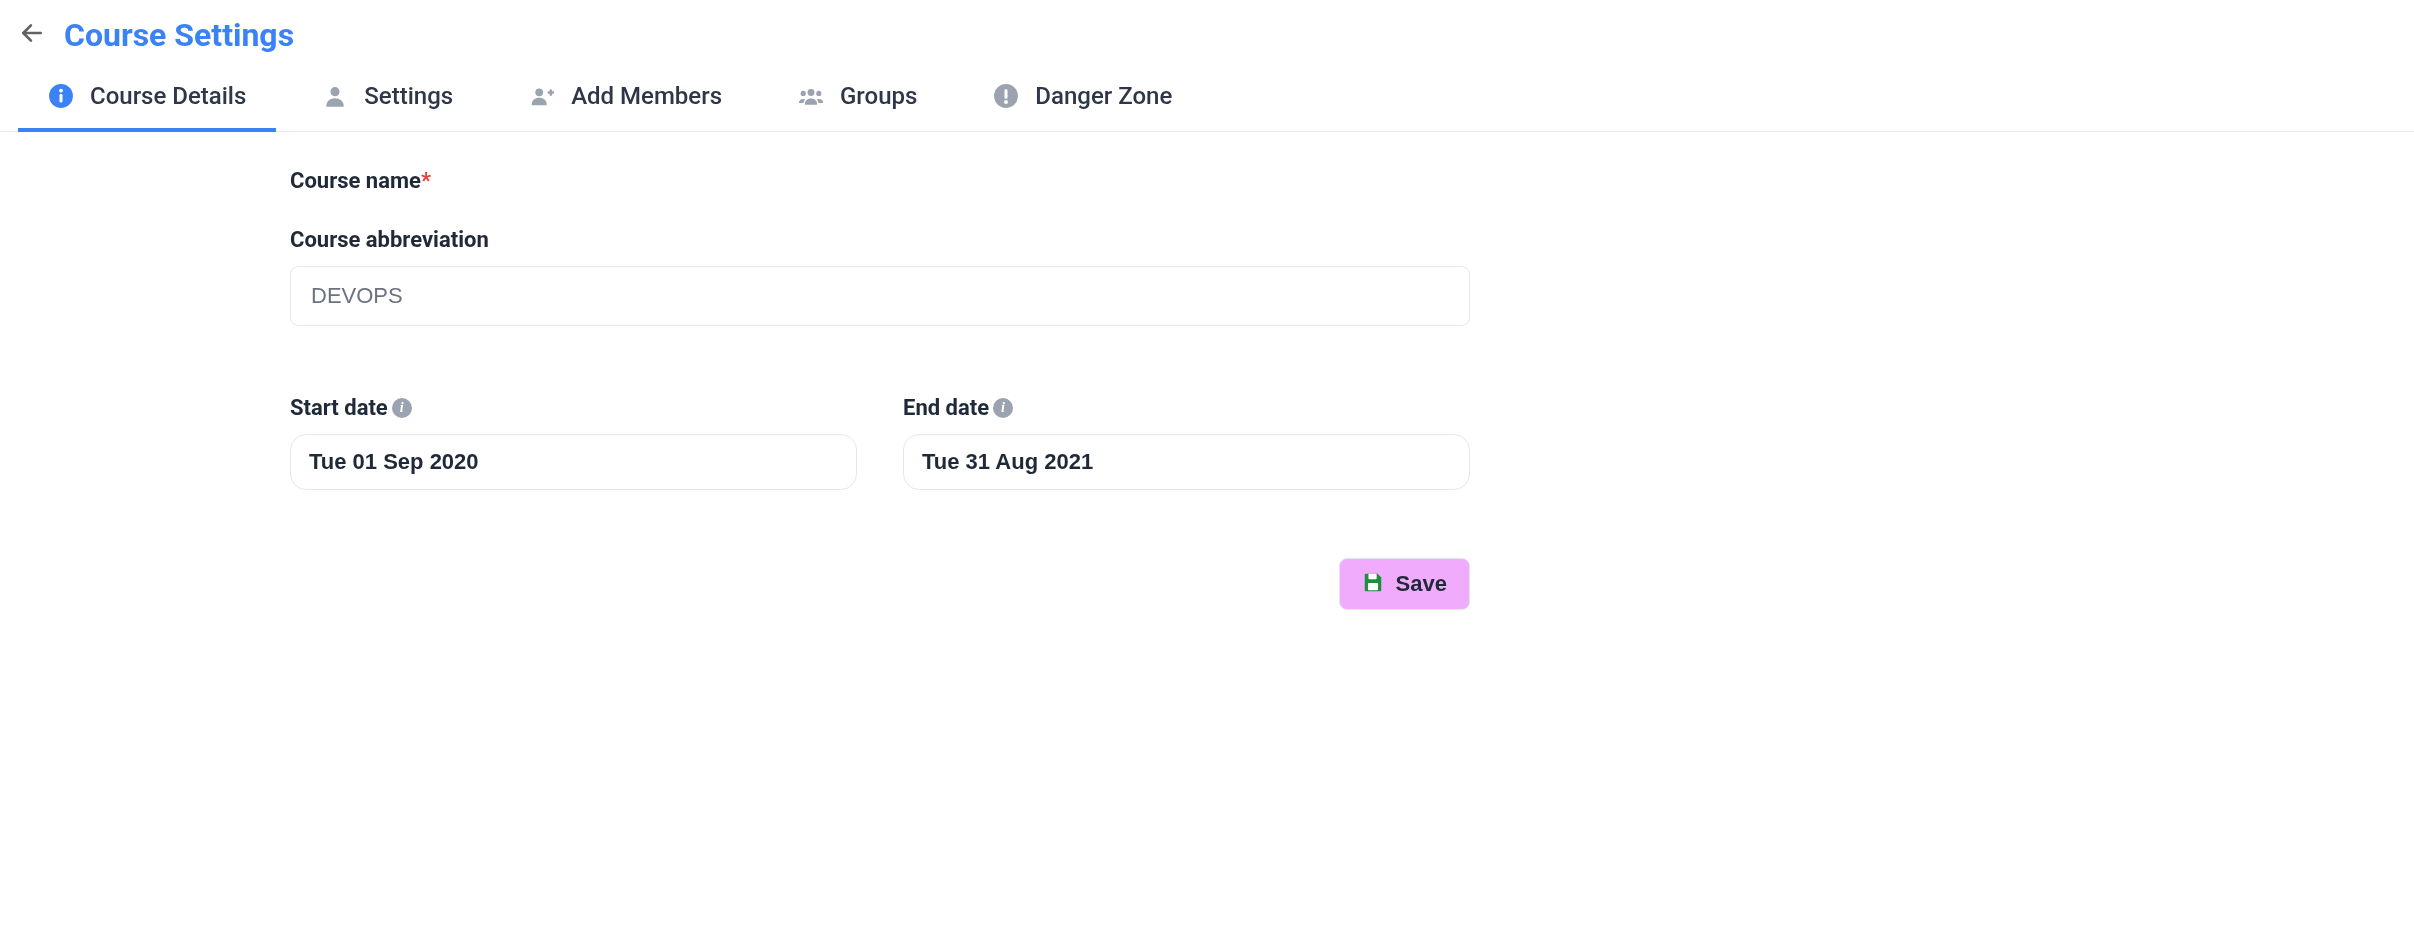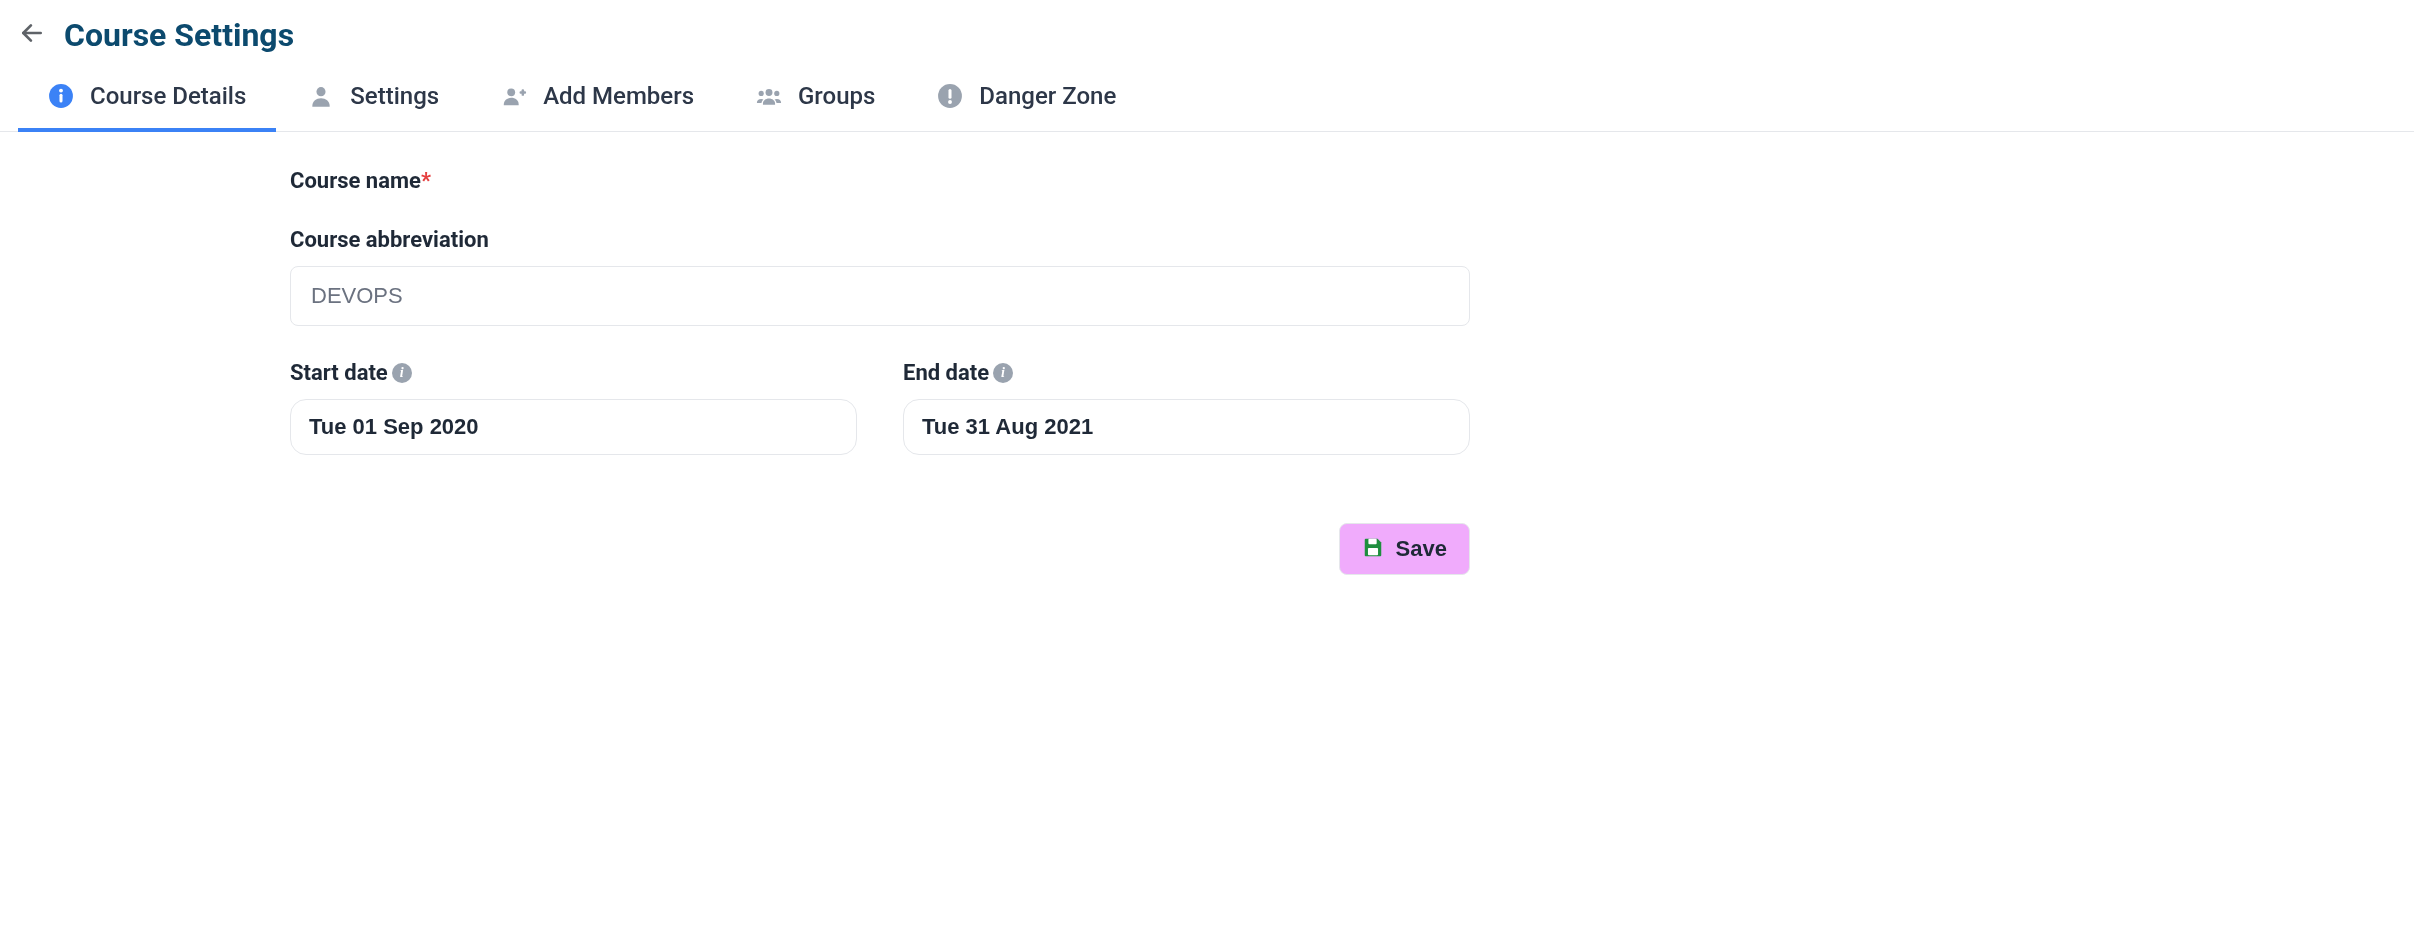--- a/index.html
+++ b/index.html
@@ -28,28 +28,28 @@
     color: #5f6368;
     cursor: pointer;
   }
   .back-arrow svg {
     width: 26px;
     height: 26px;
   }
   .page-title {
     font-size: 32px;
     font-weight: 700;
-    color: #0c4a6e;
+    color: #3b82f6;
   }
   .tabs {
     display: flex;
     align-items: center;
     border-bottom: 1px solid #e5e7eb;
     padding-left: 18px;
-    gap: 2px;
+    gap: 16px;
   }
   .tab {
     display: flex;
     align-items: center;
     gap: 16px;
     padding: 18px 30px 18px 30px;
     font-size: 24px;
     font-weight: 500;
     color: #2d3748;
     cursor: pointer;
@@ -118,20 +118,21 @@
   }
   .text-input::placeholder {
     color: #6b7280;
   }
   .date-row {
     display: flex;
     gap: 46px;
   }
   .date-col {
     flex: 1;
+    margin-top: 35px;
   }
   .date-input {
     width: 100%;
     padding: 14px 18px;
     font-size: 22px;
     font-weight: 700;
     color: #1f2937;
     border: 1px solid #e5e7eb;
     border-radius: 16px;
     background: #fff;

